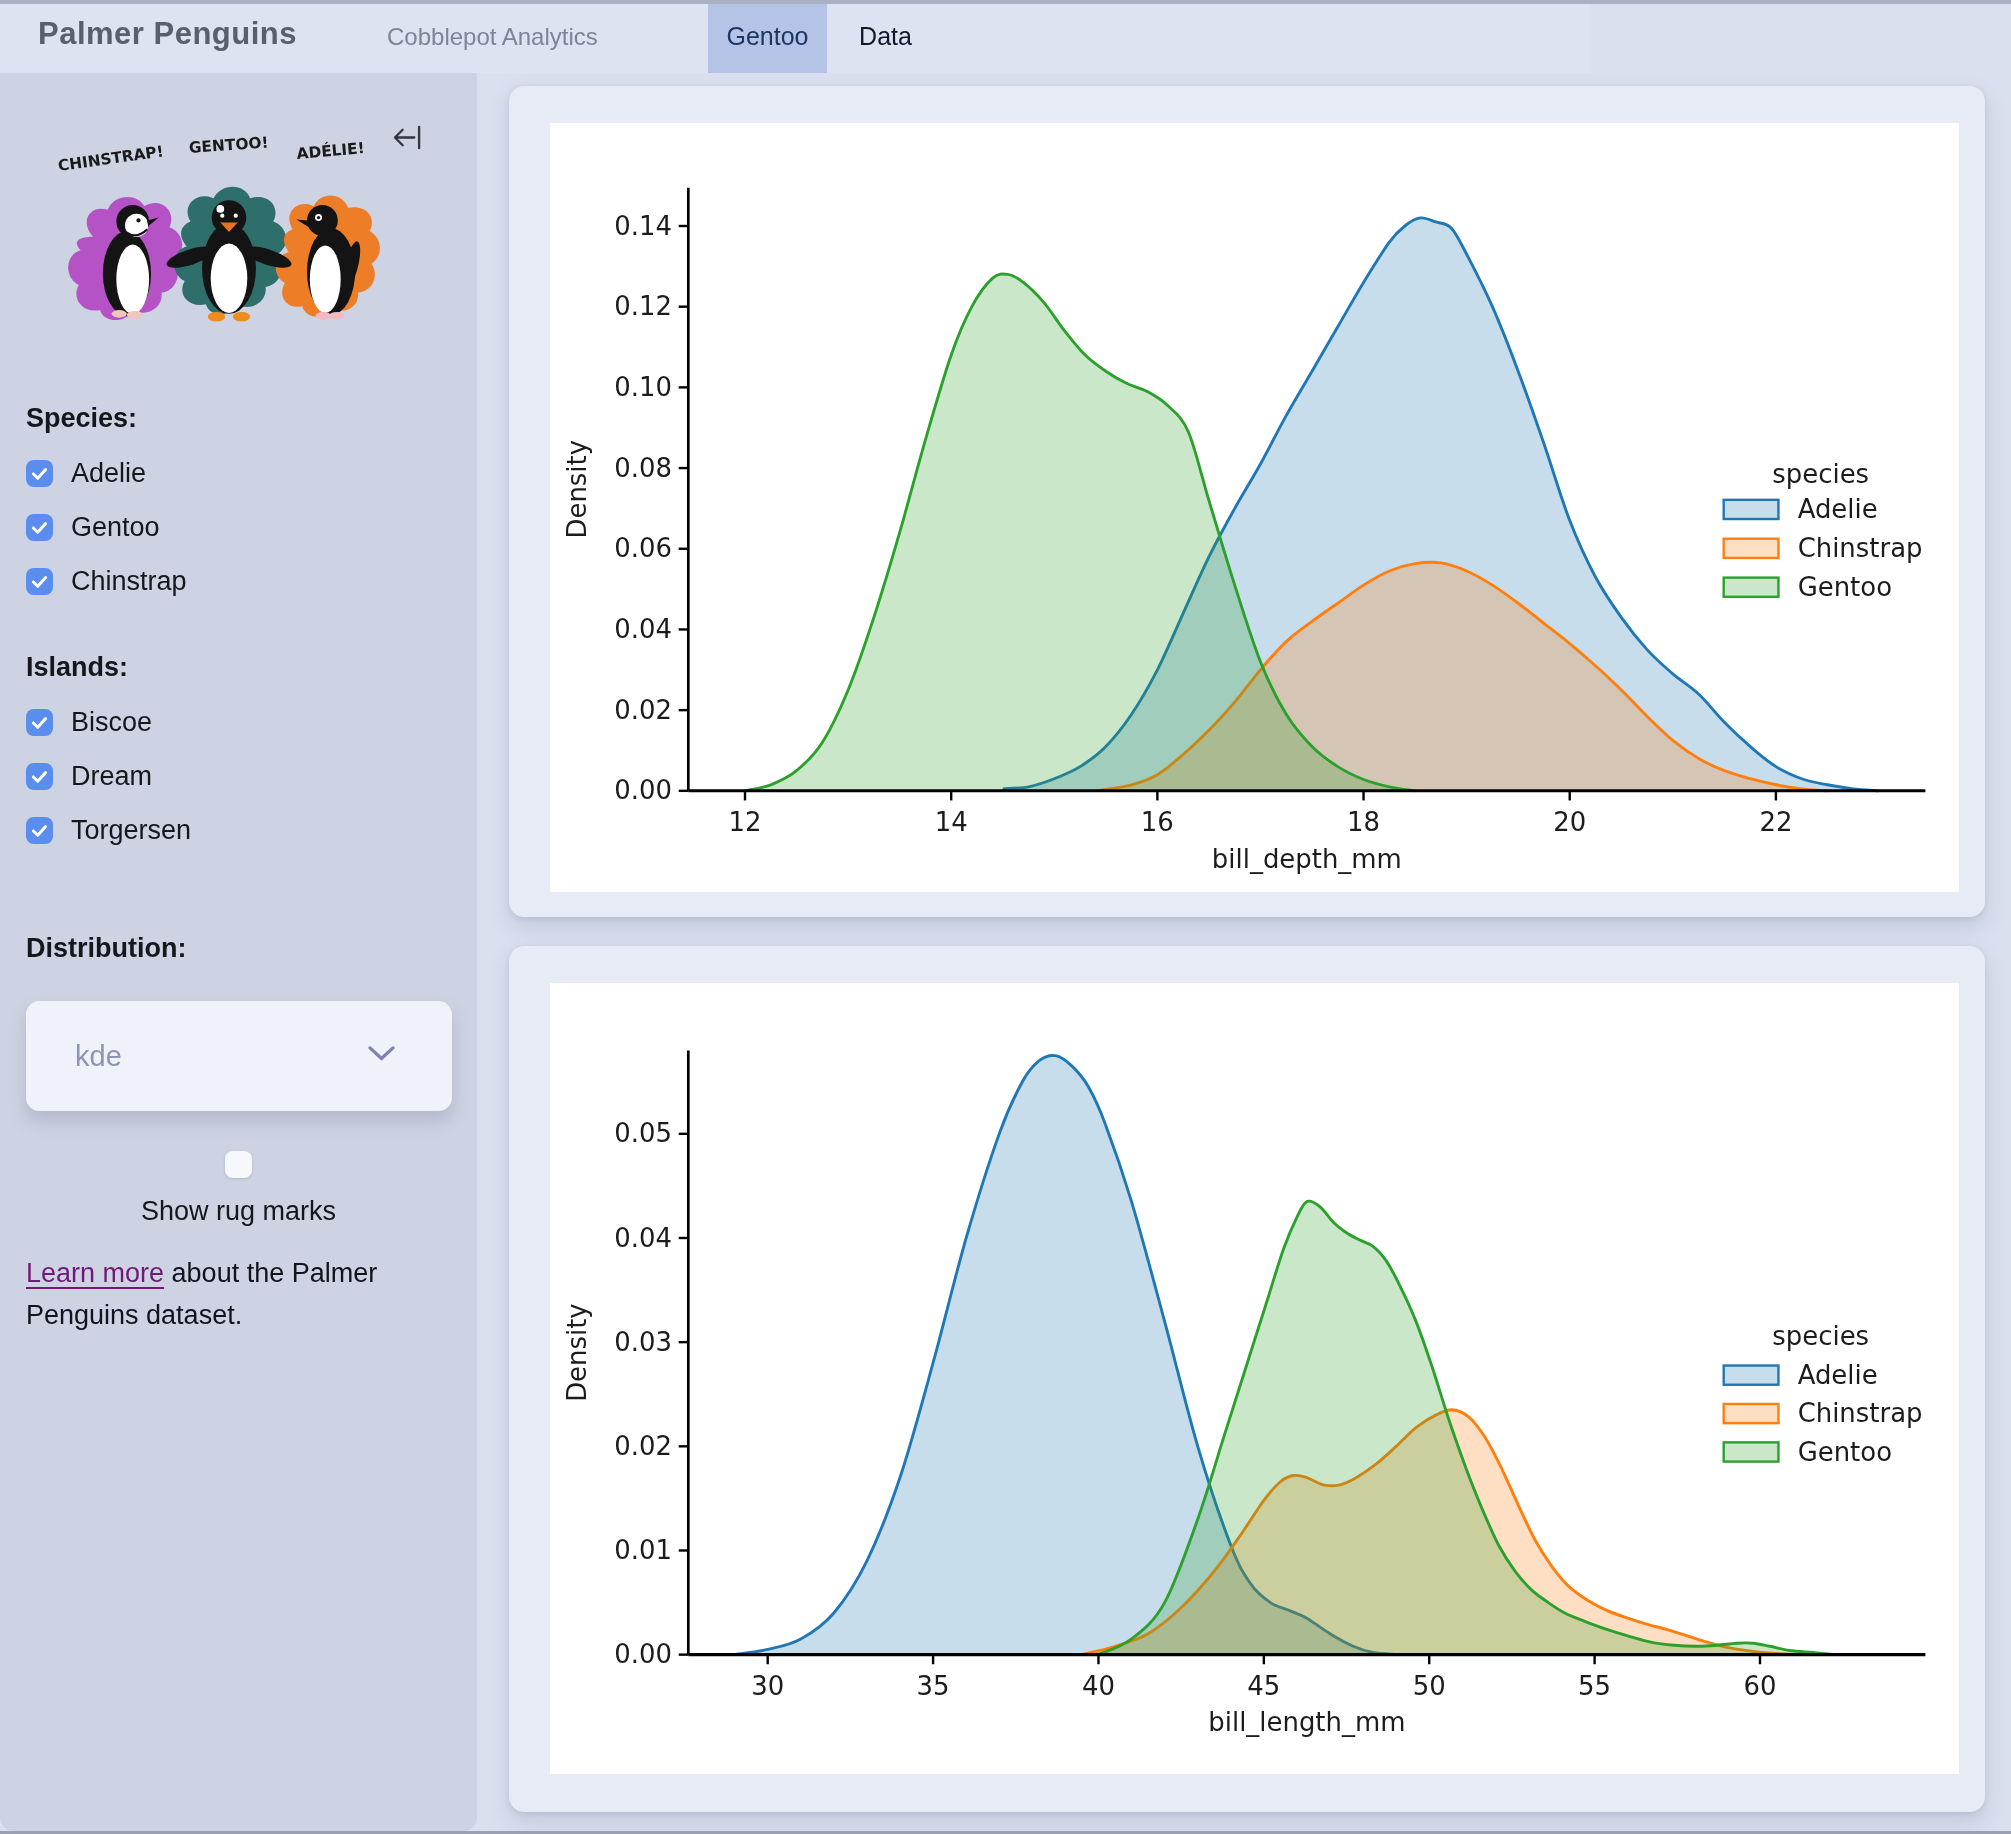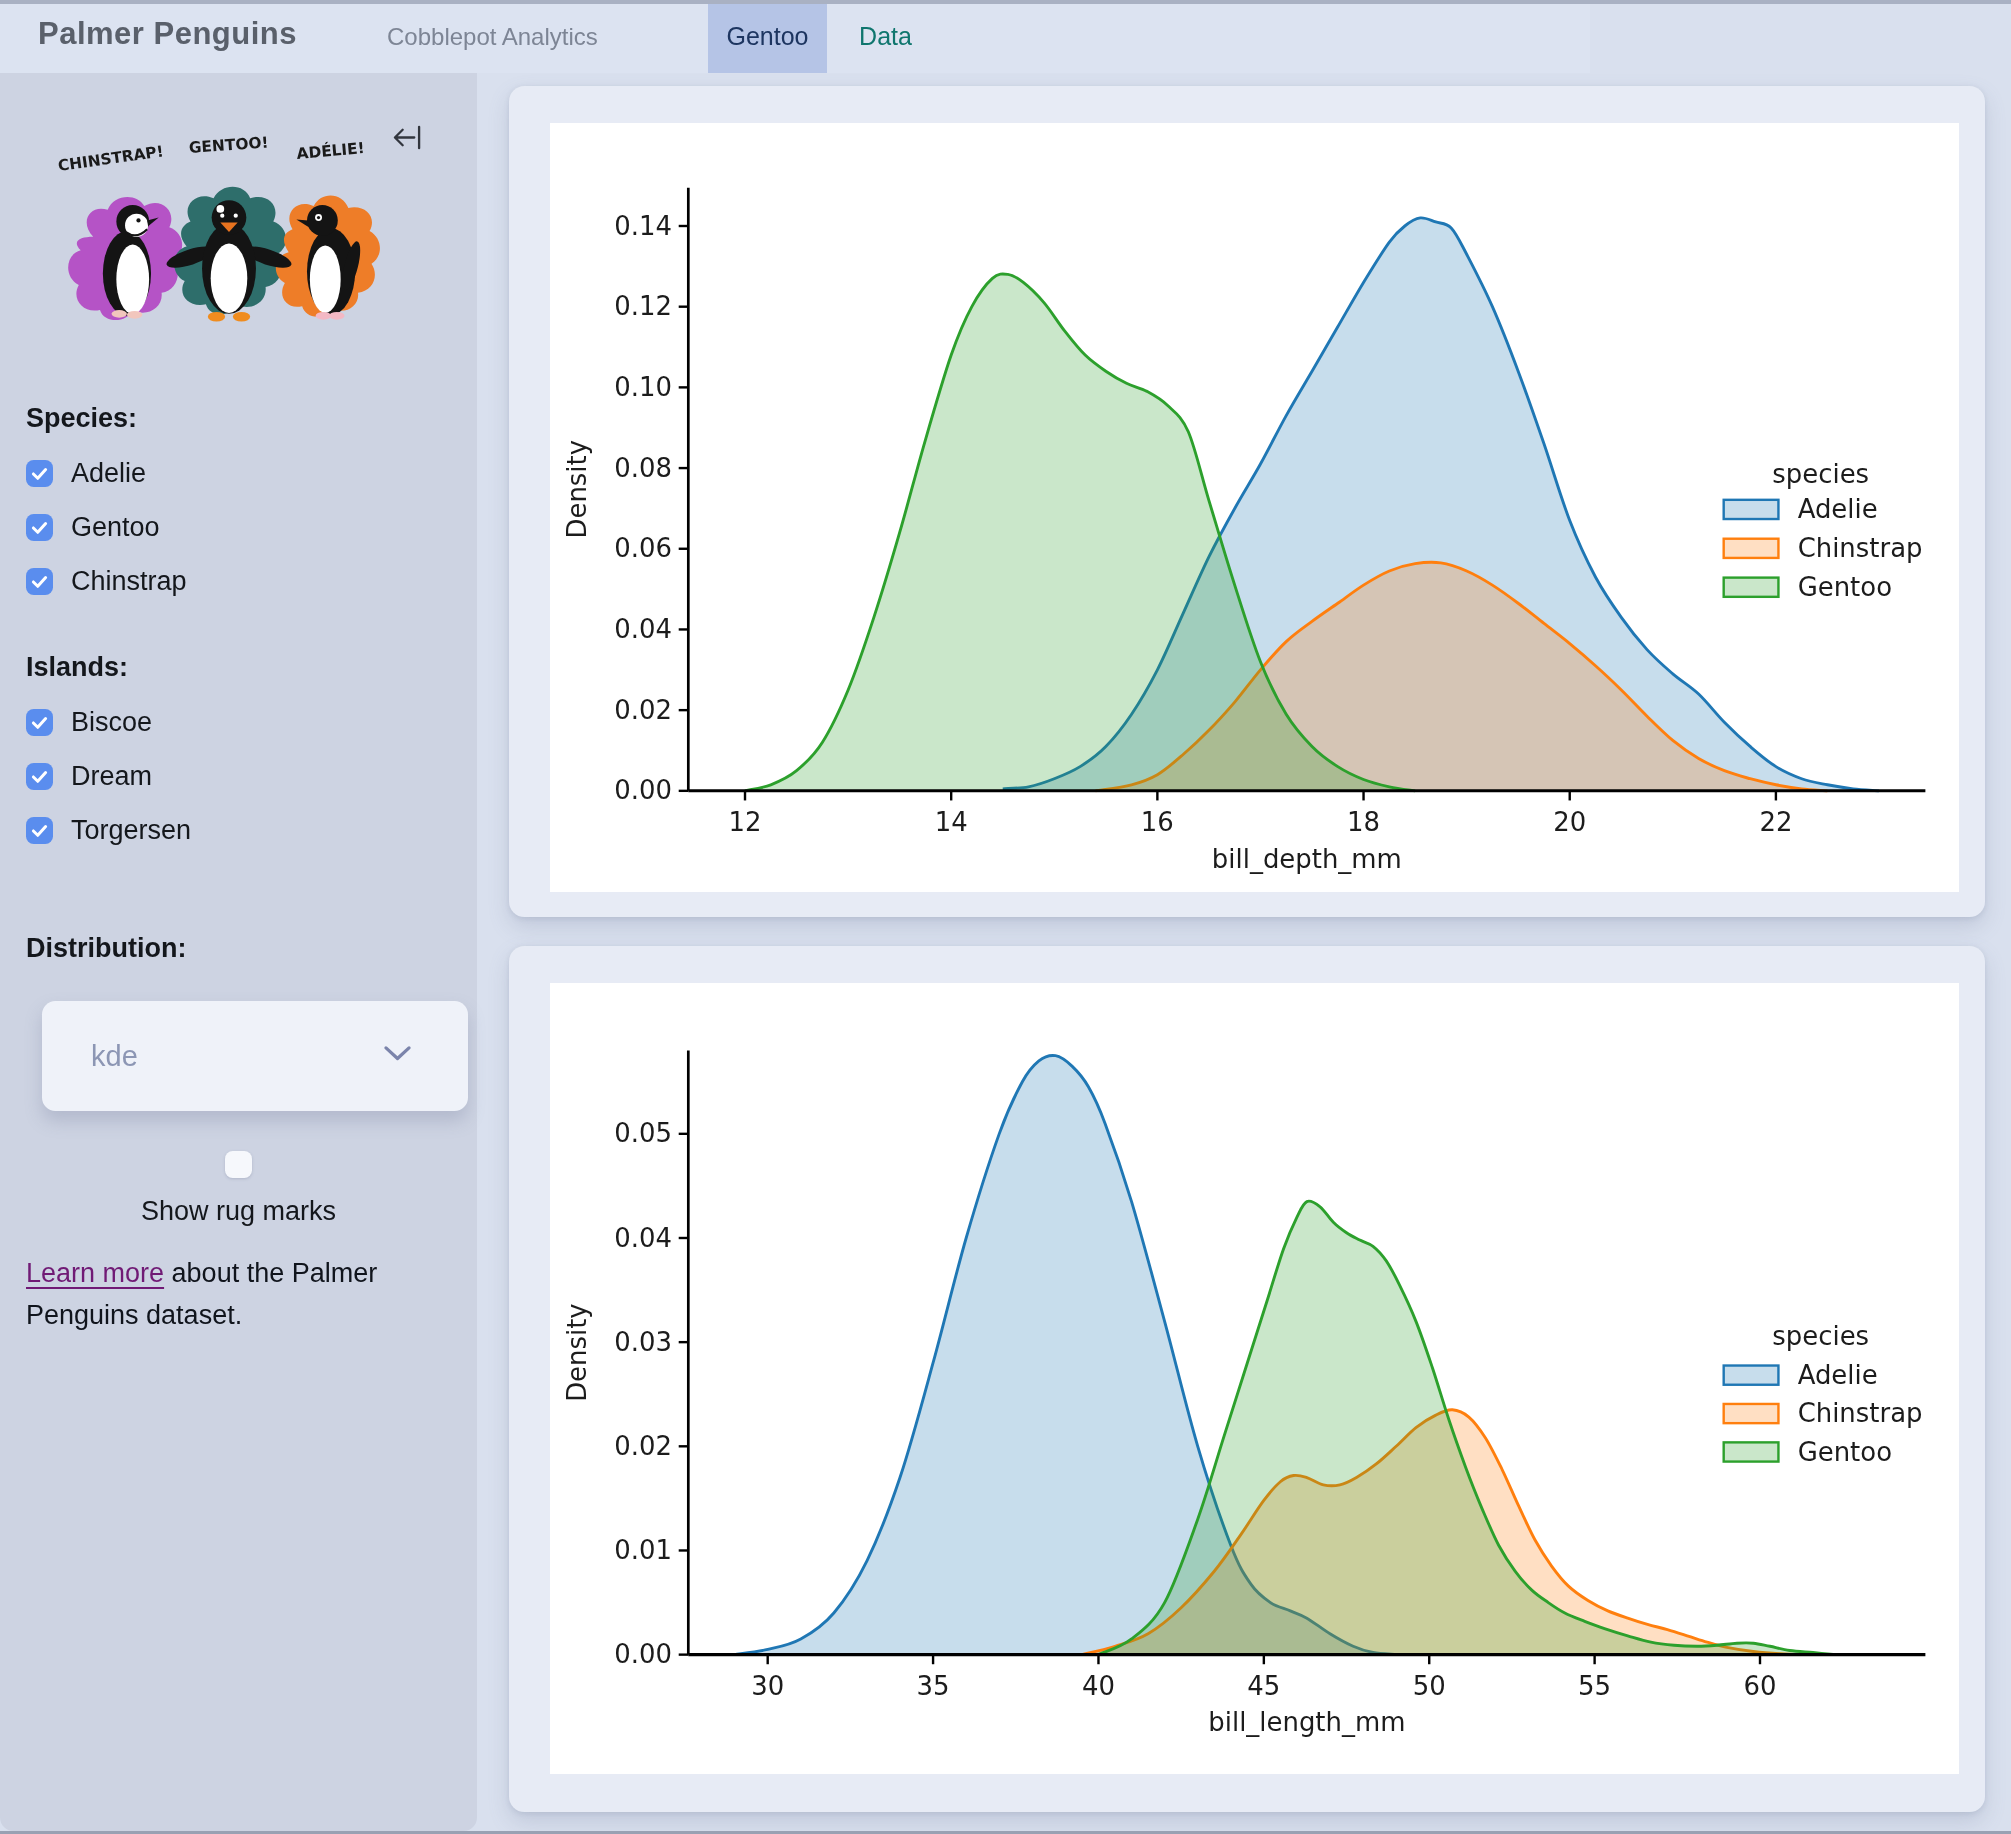--- a/index.html
+++ b/index.html
@@ -7,39 +7,39 @@
   body { font-family:"Liberation Sans", sans-serif; background:#d9e0ee; position:relative; }
   body::before { content:""; position:absolute; top:0; left:0; width:100%; height:3.8px; background:#a9b1c3; z-index:50;}
   body::after  { content:""; position:absolute; bottom:0; left:0; width:100%; height:3.8px; background:#99a1b3; z-index:50;}
 
   
   .header { position:absolute; top:0; left:0; width:1590px; height:73px; background:#dce3f1; z-index:5;}
   .h-title { position:absolute; left:38px; top:16.3px; font-size:31px; font-weight:700; color:#5a606b; letter-spacing:0.5px;}
   .h-sub   { position:absolute; left:363px; top:23px; font-size:24px; color:#7d8595;margin-left:24px;}
   .tab { position:absolute; top:0; height:73px; display:flex; align-items:center; justify-content:center; font-size:25px; cursor:pointer;}
   .tab.active { left:708px; width:119px; background:#b5c4e6; color:#1d3560; font-weight:500;}
-  .tab.inactive { left:827px; width:117px; color:#0f766e;}
+  .tab.inactive { left:827px; width:117px; color:#0f172a;}
 
   
   .sidebar { position:absolute; left:0; top:73px; width:477px; height:1758px; background:#cdd3e2;
              border-radius:0 0 13.4px 13.4px; padding:0 26px; z-index:4;}
   .collapse-btn { position:absolute; top:50px; right:53px; width:33px; height:29px; cursor:pointer;}
   .artwork { margin-top:56px; margin-left:4.8px; width:370px; height:207px;}
   .side-heading { font-size:27px; font-weight:700; color:#14171c; }
   .sp-head { margin-top:67px; }
   .isl-head { margin-top:56px; }
   .dist-head { margin-top:88px; }
   .check-row { display:flex; align-items:center; gap:18px; margin-top:25px; cursor:pointer; height:29px;}
   .cb { width:27px; height:27px; border-radius:7.7px; flex:0 0 27px; display:flex; align-items:center; justify-content:center;}
   .cb.checked { background:#5a8dee; }
   .cb.unchecked { background:#f6f8fc; box-shadow:0 1px 2.9px rgba(90,100,130,.25);}
   .cb-label { font-size:27px; color:#14171c; }
   .select-box { margin-top:37px; width:426px; height:110px; background:#eff2f9; border-radius:13.4px;
                 display:flex; align-items:center; justify-content:space-between; padding:0 56px 0 49px;
-                box-shadow:0 9.6px 17.3px rgba(110,120,150,.28); cursor:pointer;margin-left:16px;}
+                box-shadow:0 9.6px 17.3px rgba(110,120,150,.28); cursor:pointer;}
   .select-value { font-size:29px; color:#8c96b4; }
   .rug-row { margin-top:40px;flex-direction:column; }
   .side-footer { margin-top:73px; font-size:27px; color:#10141c; line-height:1.55; width:429px;}
   .side-footer a { color:#701a75; text-decoration:underline; text-underline-offset:4.8px; cursor:pointer;}
 
   
   .card { position:absolute; left:509px; width:1476px; background:#e7ebf5; border-radius:15.4px;
           box-shadow:0 9.6px 21px rgba(100,110,145,.20), 0 1.9px 4.8px rgba(100,110,145,.14); z-index:3;}
   .card1 { top:86px;  height:831px; }
   .card2 { top:946px; height:866px; }

